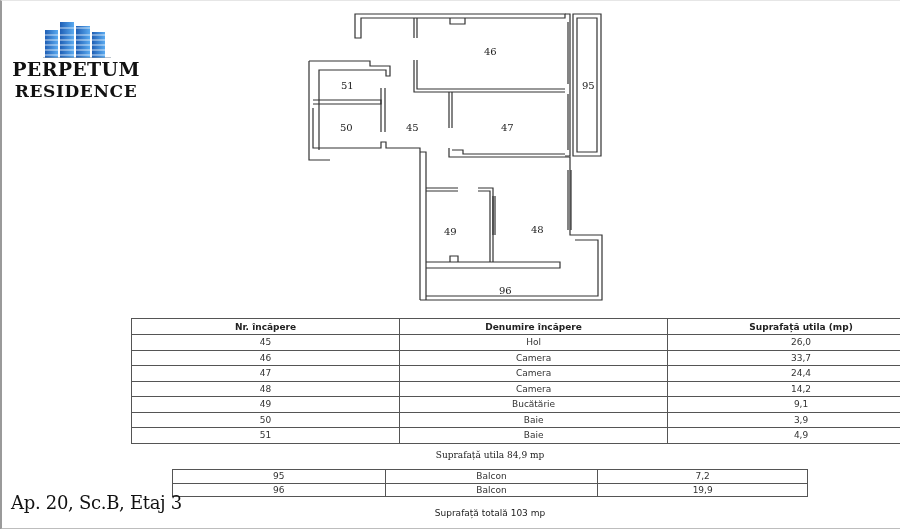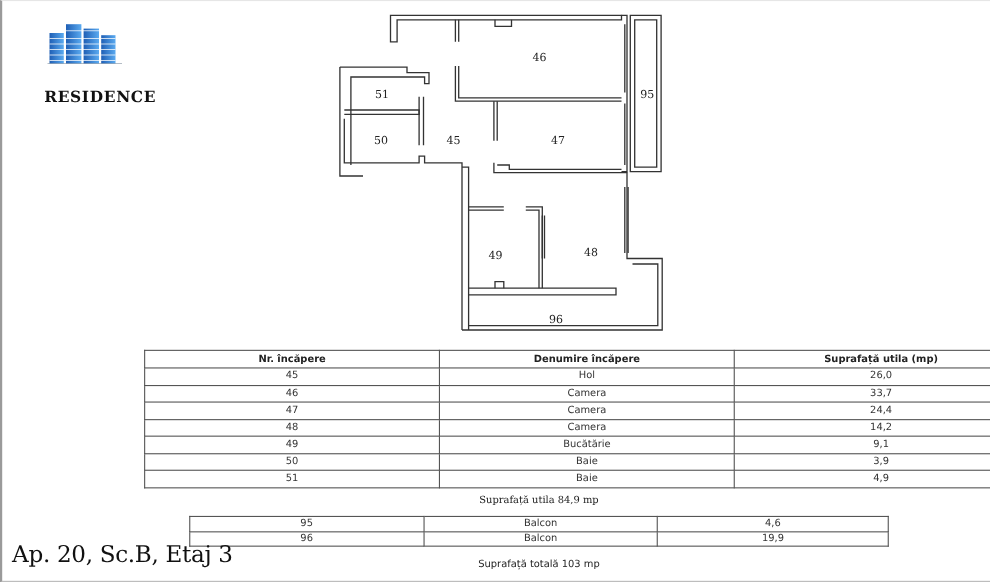--- a/index.html
+++ b/index.html
@@ -1,34 +1,34 @@
 <!DOCTYPE html>
 <html><head>
 <meta charset="utf-8">
 <style>
   html, body { margin: 0; padding: 0; background: #ffffff; }
   body { width: 900px; height: 529px; position: relative; overflow: hidden; font-family: "DejaVu Sans", sans-serif; color: #1a1a1a; }
   .frame { position: absolute; left: 0; top: 0; width: 898px; height: 527px; border-left: 2px solid #9a9a9a; border-bottom: 2px solid #bdbdbd; border-top: 1px solid #e6e6e6; }
   .logo { position: absolute; left: 10px; top: 20px; width: 130px; height: 80px; }
   .logo-graphic { position: absolute; left: 33px; top: 0; }
   .brand-name { position: absolute; left: 0; top: 38px; width: 132px; text-align: center; font-family: "DejaVu Serif", serif; font-weight: bold; font-size: 19px; letter-spacing: 0.3px; color: #111; }
-  .brand-sub { position: absolute; left: 0; top: 61px; width: 132px; text-align: right; font-family: "DejaVu Serif", serif; font-weight: bold; font-size: 14px; letter-spacing: 0.6px; color: #111; }
+  .brand-sub { position: absolute; left: 0; top: 61px; width: 132px; text-align: center; font-family: "DejaVu Serif", serif; font-weight: bold; font-size: 17px; letter-spacing: 0.6px; color: #111; }
   .plan { position: absolute; left: 300px; top: 8px; }
   .room-label { font-family: "DejaVu Serif", serif; font-size: 10px; fill: #222; }
   table { border-collapse: collapse; position: absolute; font-family: "DejaVu Sans", sans-serif; font-size: 9px; color: #333; }
   .t-rooms { left: 131px; top: 318px; width: 804px; }
   .t-rooms td, .t-rooms th { border: 1px solid #555; text-align: center; height: 14.5px; padding: 0; }
   .t-rooms th { font-weight: bold; color: #222; height: 15px; }
   .t-balc { left: 172px; top: 469px; width: 636px; }
   .t-balc td { border: 1px solid #555; text-align: center; height: 12.5px; padding: 0; }
   .col1 { width: 229px; } .col2 { width: 229px; } .col3 { width: 228px; }
   .bcol1 { width: 213px; } .bcol2 { width: 213px; } .bcol3 { width: 210px; }
   .total-util { position: absolute; left: 0; top: 450px; width: 980px; text-align: center; font-family: "DejaVu Serif", serif; font-size: 9px; color: #222; }
   .total-all { position: absolute; left: 0; top: 508px; width: 980px; text-align: center; font-family: "DejaVu Sans", sans-serif; font-size: 9px; color: #222; }
-  .apt-label { position: absolute; left: 11px; top: 492px; font-family: "DejaVu Serif", serif; font-size: 21px; color: #111; letter-spacing: -0.3px; }
+  .apt-label { position: absolute; left: 11px; top: 492px; font-family: "DejaVu Serif", serif; font-size: 18px; color: #111; letter-spacing: -0.3px; }
 </style>
 </head>
 <body>
 
 <div class="frame"></div>
 
 <div class="logo">
   <svg class="logo-graphic" width="68" height="38" viewBox="0 0 68 38">
     <defs>
       <linearGradient id="bg1" x1="0" y1="0" x2="1" y2="0">
@@ -43,20 +43,21 @@
     <g stroke="#ffffff" stroke-width="1" opacity="0.75">
       <line x1="2" y1="15" x2="62" y2="15"></line>
       <line x1="2" y1="20" x2="62" y2="20"></line>
       <line x1="2" y1="25" x2="62" y2="25"></line>
       <line x1="2" y1="30" x2="62" y2="30"></line>
       <line x1="17" y1="8" x2="47" y2="8"></line>
       <line x1="2" y1="35" x2="62" y2="35"></line>
     </g>
     <line x1="0" y1="38" x2="68" y2="38" stroke="#7a8a9a" stroke-width="1"></line>
   </svg>
+  <div class="brand-name">PERPETUM</div>
   <div class="brand-sub">RESIDENCE</div>
 </div>
 
 <svg class="plan" width="310" height="300" viewBox="300 8 310 300">
   <g fill="none" stroke="#333" stroke-width="1.2">
 
     <path d="M355 14 L565 14 L565 18 L361 18 L361 38 L355 38 Z"></path>
     <path d="M414 18 L414 38 M417 18 L417 38"></path>
     <path d="M450 18 L450 24 L465 24 L465 18"></path>
 
@@ -147,21 +148,21 @@
   </tbody>
 </table>
 
 <div class="total-util">Suprafață utila 84,9 mp</div>
 
 <table class="t-balc">
   <tbody>
     <tr>
       <td class="bcol1">95</td>
       <td class="bcol2">Balcon</td>
-      <td class="bcol3">4,6</td>
+      <td class="bcol3">7,2</td>
     </tr>
     <tr>
       <td>96</td>
       <td>Balcon</td>
       <td>19,9</td>
     </tr>
   </tbody>
 </table>
 
 <div class="apt-label">Ap. 20, Sc.B, Etaj 3</div>

